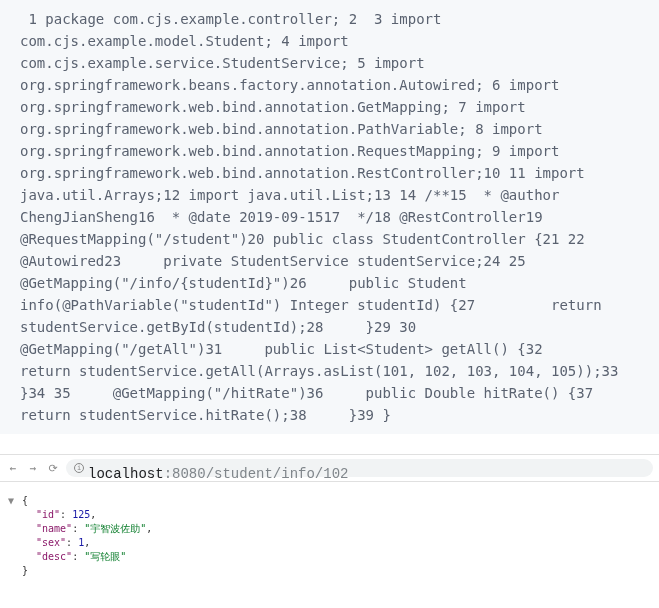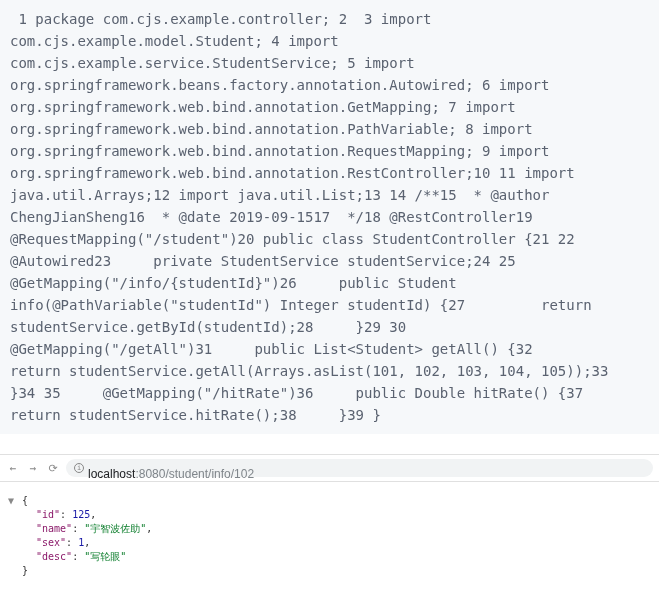--- a/index.html
+++ b/index.html
@@ -3,21 +3,21 @@
 <meta charset="utf-8">
 <style>
   * { margin: 0; padding: 0; box-sizing: border-box; }
   body {
     width: 659px;
     font-family: Consolas, Monaco, monospace;
     background: #ffffff;
   }
   .code-block {
     background: #f6f8fa;
-    padding: 8px 10px;
+    padding: 8px 20px;
     font-size: 14px;
     line-height: 22px;
     color: #5a6270;
     white-space: pre-wrap;
     word-wrap: break-word;
     font-family: Consolas, Monaco, monospace;
   }
   .browser-bar {
     display: flex;
     align-items: center;
@@ -55,23 +55,23 @@
     border: 1px solid #888;
     border-radius: 50%;
     display: inline-flex;
     align-items: center;
     justify-content: center;
     font-size: 7px;
     color: #888;
     line-height: 1;
   }
   .url-text {
-    font-size: 12px;
+    font-size: 14px;
     color: #555;
-    font-family: Liberation Sans, sans-serif;
+    font-family: Liberation Mono, monospace;
     margin-top: 12px;
   }
   .url-host { color: #202124; font-weight: 500; }
   .url-path { color: #80868b; }
   .json-view {
     padding: 12px 8px 8px 8px;
     font-size: 10px;
     font-family: Consolas, Monaco, monospace;
     line-height: 14px;
     color: #333;

